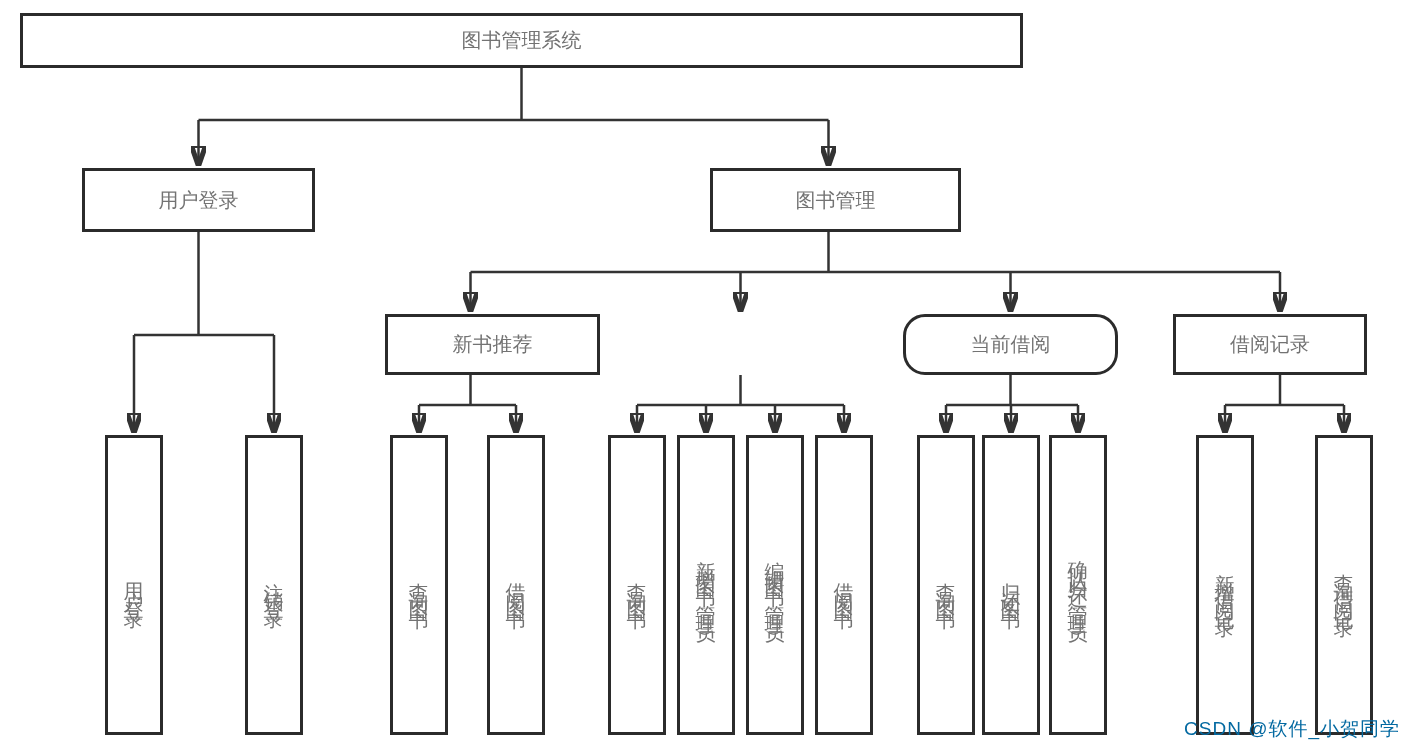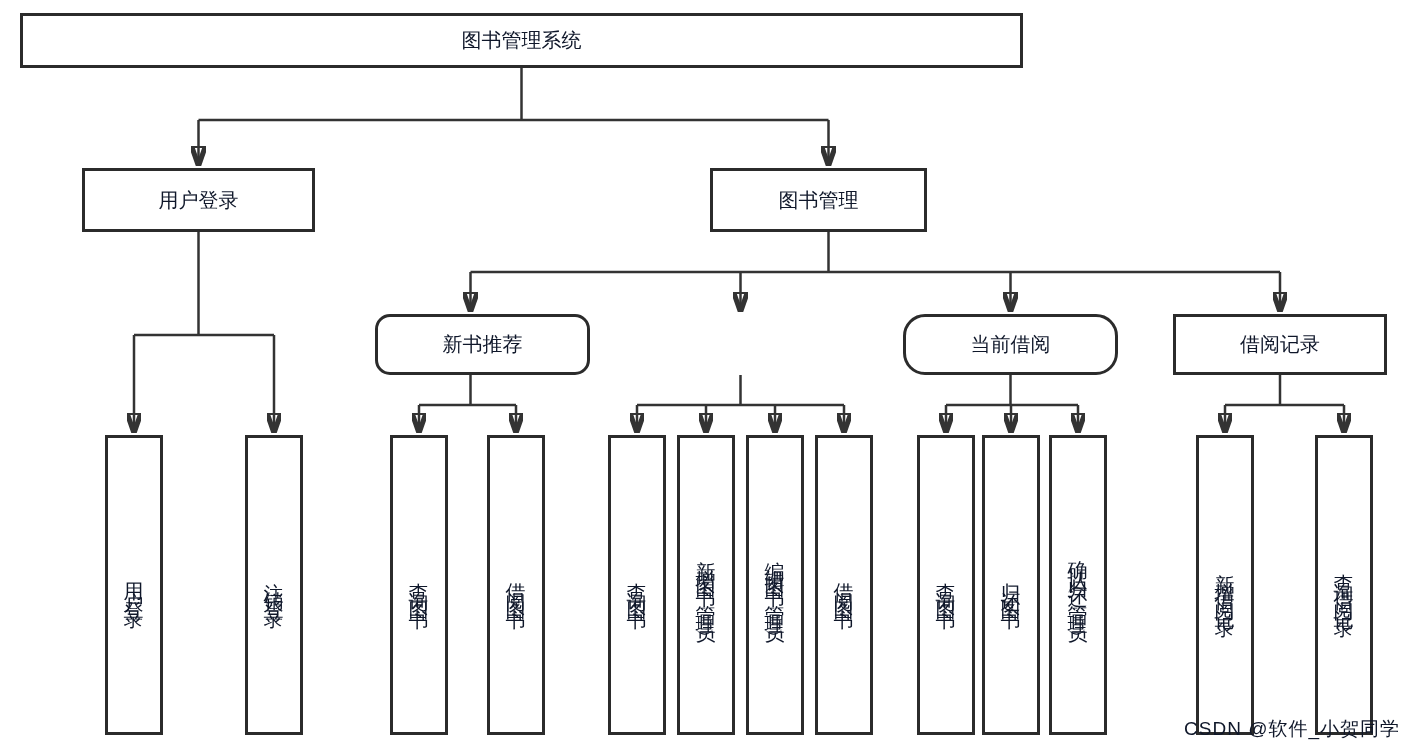--- a/index.html
+++ b/index.html
@@ -6,51 +6,51 @@
   .canvas {
     position:relative; width:1405px; height:747px; background:#ffffff;
     font-family:"Liberation Sans", sans-serif; overflow:hidden;
   }
   svg.connectors { position:absolute; left:0; top:0; z-index:1; }
   svg.connectors path { stroke:#333333; stroke-width:2.5; fill:none; }
   .node {
     position:absolute; z-index:2; background:#ffffff;
     border:3px solid #2b2b2b; box-sizing:border-box;
     display:flex; align-items:center; justify-content:center;
-    color:#0f172a; font-size:20px; white-space:nowrap;
+    color:#737373; font-size:20px; white-space:nowrap;
   }
   #n-root          { left:20px;  top:13px;  width:1003px; height:55px; }
   #n-user-login    { left:82px;  top:168px; width:233px;  height:64px; }
-  #n-book-mgmt     { left:710px; top:168px; width:217px;  height:64px; }
+  #n-book-mgmt     { left:710px; top:168px; width:251px;  height:64px; }
   .l3              { top:314px; width:215px; height:61px; }
-  #n-new-book-rec  { left:375px;border-radius:15px; }
+  #n-new-book-rec  { left:385px; }
   #n-book-borrow   { left:633px; }
   #n-current-borrow{ left:903px;border-radius:22px; }
-  #n-borrow-records{ left:1173px; width:214px; }
+  #n-borrow-records{ left:1173px; width:194px; }
   .leaf { top:435px; width:58px; height:300px; }
   .leaf .vtext {
     writing-mode:vertical-rl; text-orientation:mixed;
     letter-spacing:9px; line-height:1; font-size:20px; white-space:nowrap;
   }
   #n-leaf-user-login { left:105px; }
   #n-leaf-logout     { left:245px; }
   #n-leaf-rec-query  { left:390px; }
   #n-leaf-rec-borrow { left:487px; }
   #n-leaf-bb-query   { left:608px; }
   #n-leaf-bb-add     { left:677px; }
   #n-leaf-bb-edit    { left:746px; }
   #n-leaf-bb-borrow  { left:815px; }
   #n-leaf-cb-query   { left:917px; }
   #n-leaf-cb-return  { left:982px; }
   #n-leaf-cb-confirm { left:1049px; }
   #n-leaf-br-add     { left:1196px; }
   #n-leaf-br-query   { left:1315px; }
   .watermark {
     position:absolute; right:5px; bottom:5px; z-index:3;
-    color:#0f172a; font-size:19px; letter-spacing:1px;
+    color:#0369a1; font-size:19px; letter-spacing:1px;
   }
 </style>
 </head>
 <body>
 
 <div class="canvas">
 
   <svg class="connectors" width="1405" height="747" viewBox="0 0 1405 747">
     <defs>
       <marker id="arrow" viewBox="0 0 10 7" refX="10" refY="3.5" markerWidth="8.2" markerHeight="5.8" orient="auto">

